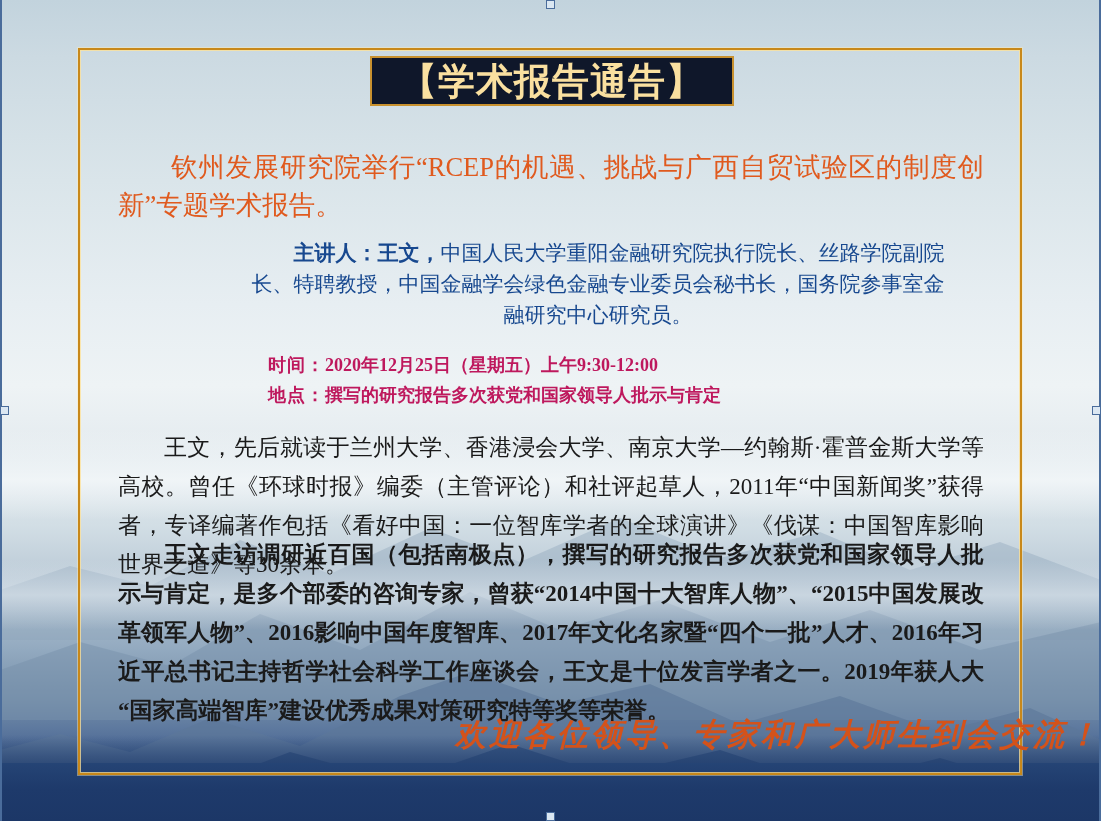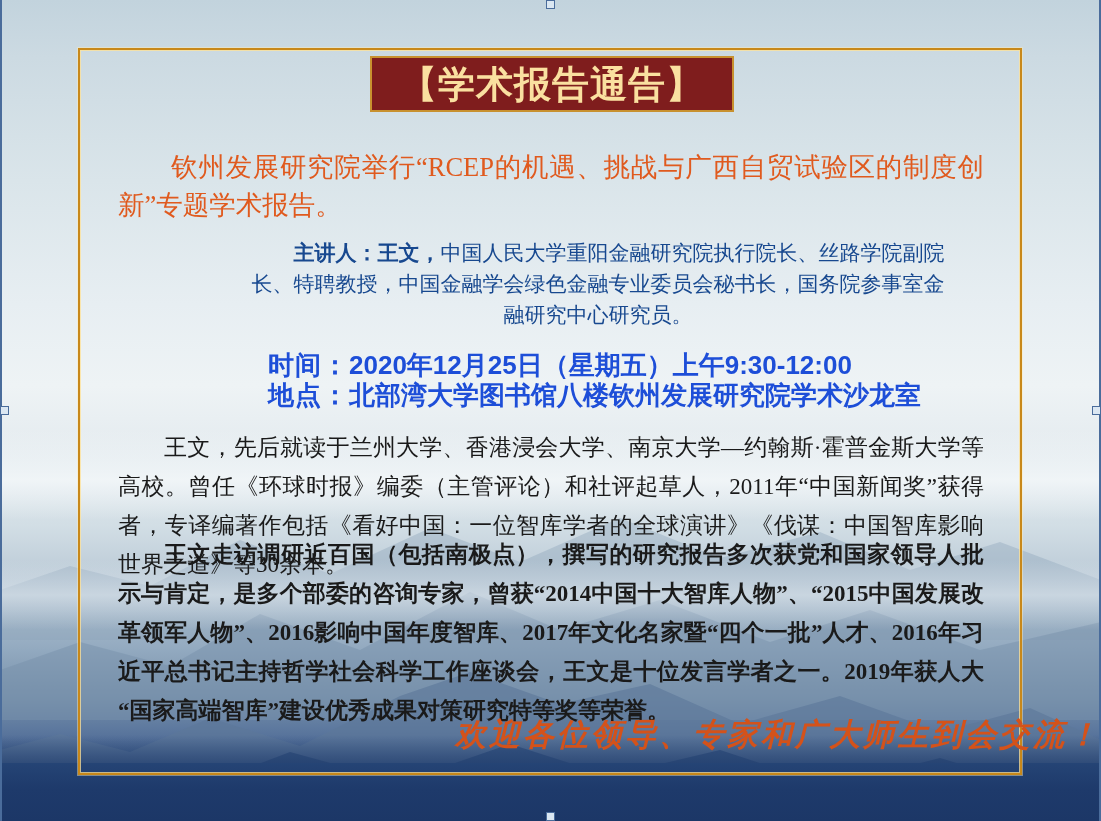--- a/index.html
+++ b/index.html
@@ -119,22 +119,22 @@
   }
   .sel-edge-left { left: 0; }
   .sel-edge-right { right: 0; }
 
   
   .title-banner {
     position: absolute;
     left: 370px;
     top: 56px;
     width: 364px;
-    height: 56px;
-    background: #7f1d1d;
+    height: 50px;
+    background: #0f172a;
     border: 2px solid #c8912f;
     box-sizing: border-box;
     display: flex;
     align-items: center;
     justify-content: center;
   }
   .title-banner-text {
     color: #fae0a0;
     font-size: 37px;
     font-weight: bold;
@@ -180,25 +180,25 @@
   .block-speaker .lead {
     font-weight: bold;
   }
   .speaker-first-line { text-indent: 2em; }
 
   .block-when {
     position: absolute;
     left: 268px;
     top: 350px;
     width: 700px;
-    color: #1d4ed8;
-    font-size: 26px;
+    color: #be185d;
+    font-size: 18px;
     line-height: 30px;
     font-weight: bold;
-    font-family: Liberation Sans, sans-serif;
+    font-family: Liberation Serif, serif;
   }
   .block-when .field-label {
     letter-spacing: 1px;
   }
 
   .para-bio {
     position: absolute;
     left: 118px;
     width: 866px;
     color: #1a1a1a;
@@ -277,21 +277,21 @@
       <div class="speaker-first-line">
         <span class="lead">主讲人：王文，</span><span>中国人民大学重阳金融研究院执行院长、丝路学院副院长、特聘教授，中国金融学会绿色金融专业委员会秘书长，国务院参事室金融研究中心研究员。</span>
       </div>
     </div>
 
     <div class="block-when">
       <div>
         <span class="field-label">时间：</span><span>2020年12月25日（星期五）上午9:30-12:00</span>
       </div>
       <div>
-        <span class="field-label">地点：</span><span>北部湾大学图书馆八楼钦州发展研究院学术沙龙室</span>
+        <span class="field-label">地点：</span><span>撰写的研究报告多次获党和国家领导人批示与肯定</span>
       </div>
     </div>
 
     <div class="para-bio para-bio-1">王文，先后就读于兰州大学、香港浸会大学、南京大学—约翰斯·霍普金斯大学等高校。曾任《环球时报》编委（主管评论）和社评起草人，2011年“中国新闻奖”获得者，专译编著作包括《看好中国：一位智库学者的全球演讲》《伐谋：中国智库影响世界之道》等30余本。</div>
 
     <div class="para-bio para-bio-2">王文走访调研近百国（包括南极点），撰写的研究报告多次获党和国家领导人批示与肯定，是多个部委的咨询专家，曾获“2014中国十大智库人物”、“2015中国发展改革领军人物”、2016影响中国年度智库、2017年文化名家暨“四个一批”人才、2016年习近平总书记主持哲学社会科学工作座谈会，王文是十位发言学者之一。2019年获人大“国家高端智库”建设优秀成果对策研究特等奖等荣誉。</div>
 
     <div class="welcome-line">欢迎各位领导、专家和广大师生到会交流！</div>
   </div>
 

